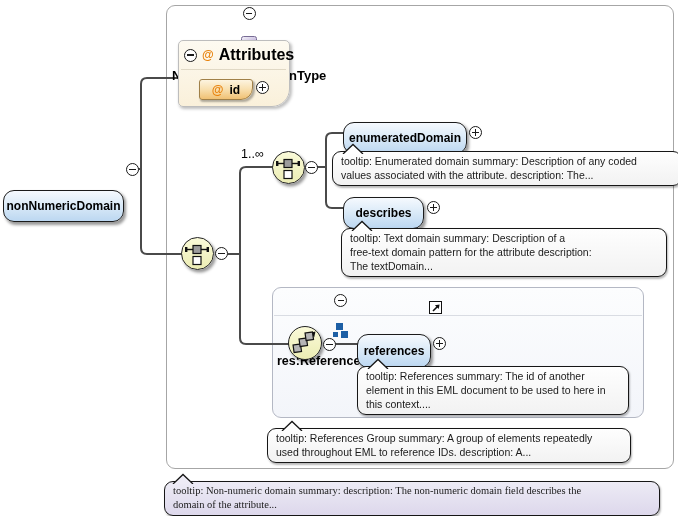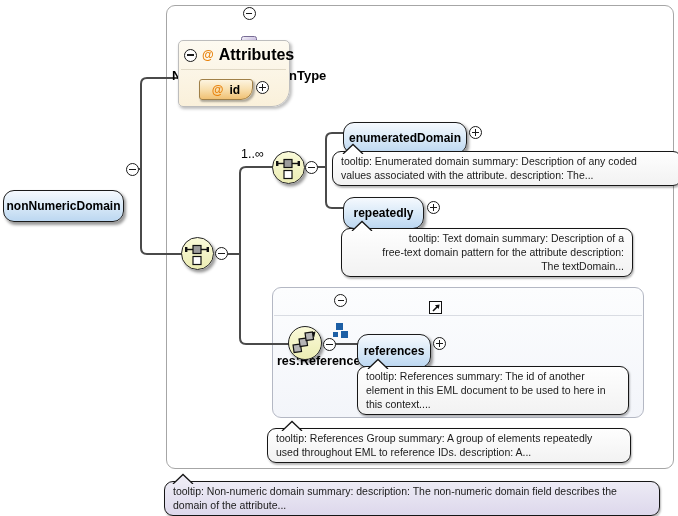--- a/index.html
+++ b/index.html
@@ -153,23 +153,23 @@
   <div class="element" style="left:343px; top:122px; width:124px;">enumeratedDomain</div>
   <span class="circle plus abs" style="left:469px; top:126px;"></span>
   <div class="tooltip" style="left:332px; top:151px; width:350px;">
     <svg class="tail" width="24" height="11">
       <path d="M1 11 L11 1.5 L21 11" fill="#fefefe" stroke="#161616" stroke-width="1.3"></path>
     </svg>
     <span class="tooltip-text">tooltip: Enumerated domain summary: Description of any coded
 values associated with the attribute. description: The...</span>
   </div>
 
-  <div class="element" style="left:343px; top:197px; width:81px;">repeatedly</div>
+  <div class="element" style="left:343px; top:197px; width:81px;">describes</div>
   <span class="circle plus abs" style="left:427px; top:201px;"></span>
-  <div class="tooltip" style="left:341px; top:228px; width:292px;text-align:right;">
+  <div class="tooltip" style="left:341px; top:228px; width:326px;">
     <svg class="tail" width="24" height="11">
       <path d="M1 11 L11 1.5 L21 11" fill="#fefefe" stroke="#161616" stroke-width="1.3"></path>
     </svg>
     <span class="tooltip-text">tooltip: Text domain summary: Description of a
 free-text domain pattern for the attribute description:
 The textDomain...</span>
   </div>
 
   <div class="hdr" style="left:277px; top:294px;">
     <span class="circle"></span>
@@ -213,21 +213,21 @@
   </div>
 
   <div class="tooltip" style="left:267px; top:428px; width:364px;">
     <svg class="tail" style="left:13px;" width="24" height="11">
       <path d="M1 11 L11 1.5 L21 11" fill="#fefefe" stroke="#161616" stroke-width="1.3"></path>
     </svg>
     <span class="tooltip-text">tooltip: References Group summary: A group of elements repeatedly
 used throughout EML to reference IDs. description: A...</span>
   </div>
 
-  <div class="tooltip lavender" style="left:164px; top:481px; width:496px;">
+  <div class="tooltip lavender" style="left:164px; top:481px; width:496px;font-family:Liberation Serif, serif;">
     <svg class="tail" style="left:7px;" width="24" height="11">
       <path d="M1 11 L11 1.5 L21 11" fill="#edebf5" stroke="#161616" stroke-width="1.3"></path>
     </svg>
     <span class="tooltip-text">tooltip: Non-numeric domain summary: description: The non-numeric domain field describes the
 domain of the attribute...</span>
   </div>
 
 </div>
 
 </body></html>

